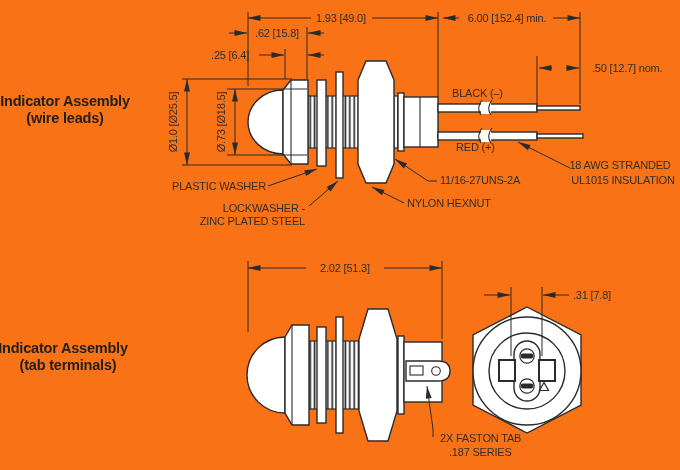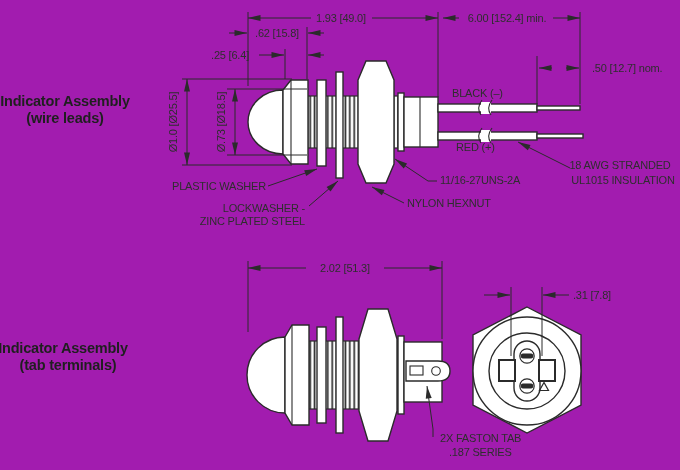--- a/index.html
+++ b/index.html
@@ -1,16 +1,16 @@
 <!DOCTYPE html>
 <html><head>
 <meta charset="utf-8">
 <style>
   html,body{margin:0;padding:0;background:#ffffff;}
-  .canvas{position:relative;width:680px;height:470px;background:#a21caf;overflow:hidden;}
+  .canvas{position:relative;width:680px;height:470px;background:#f97316;overflow:hidden;}
   svg{display:block;}
   .ol{fill:#ffffff;stroke:#2b2b2b;stroke-width:1.4;stroke-linejoin:miter;}
   .thin{fill:none;stroke:#2b2b2b;stroke-width:1.1;}
   .dim{fill:none;stroke:#2b2b2b;stroke-width:1;}
   text{font-family:"Liberation Sans","DejaVu Sans",sans-serif;fill:#2e2e2e;}
   .lbl{font-size:11px;letter-spacing:-0.2px;}
   .ttl{font-size:14.5px;font-weight:bold;fill:#1f1f1f;letter-spacing:-0.2px;}
 </style>
 </head>
 <body>

